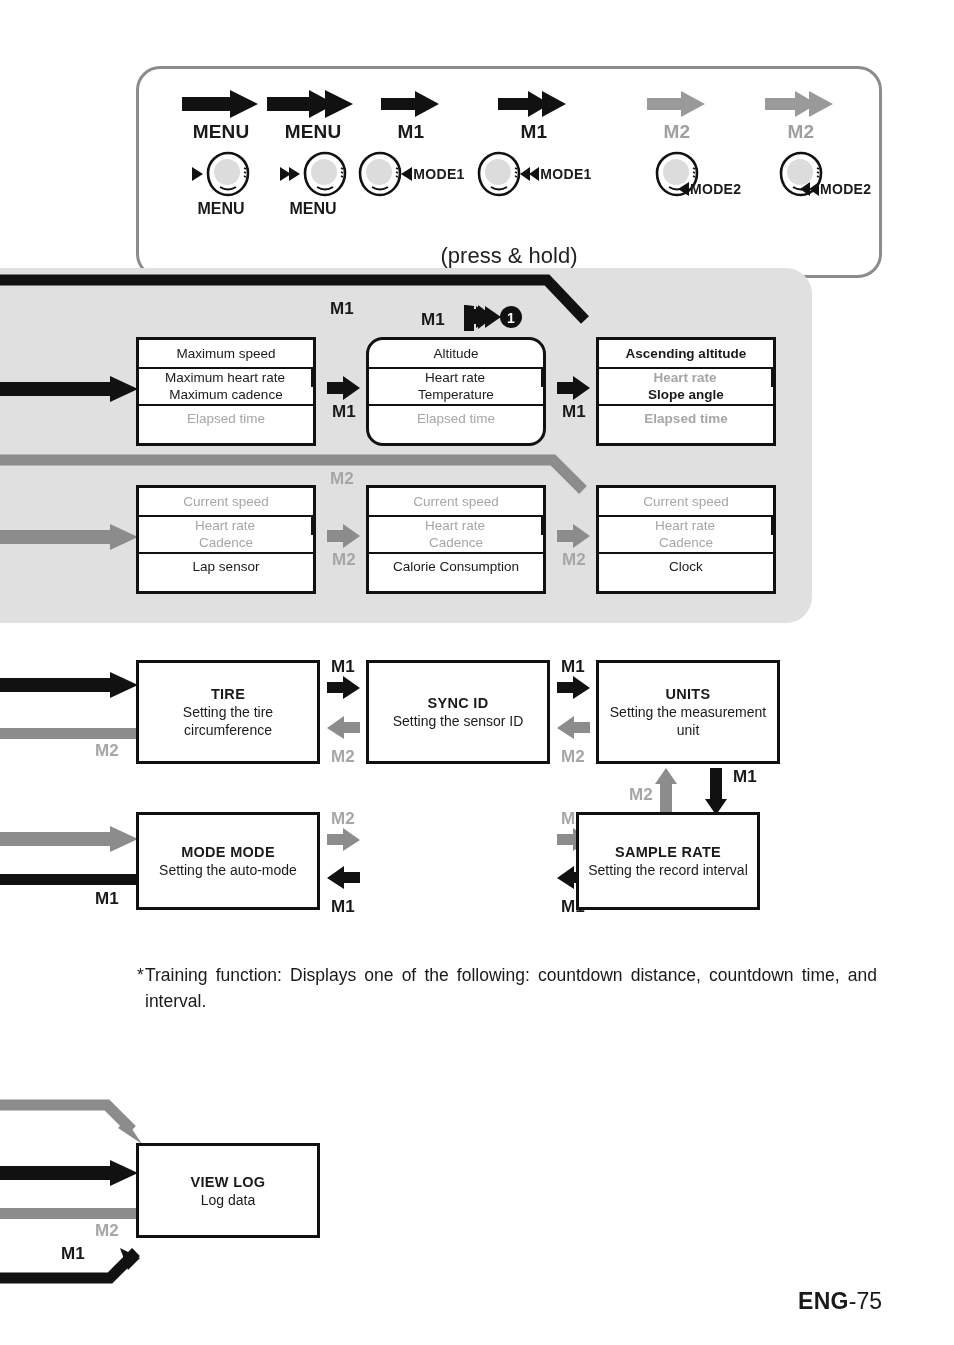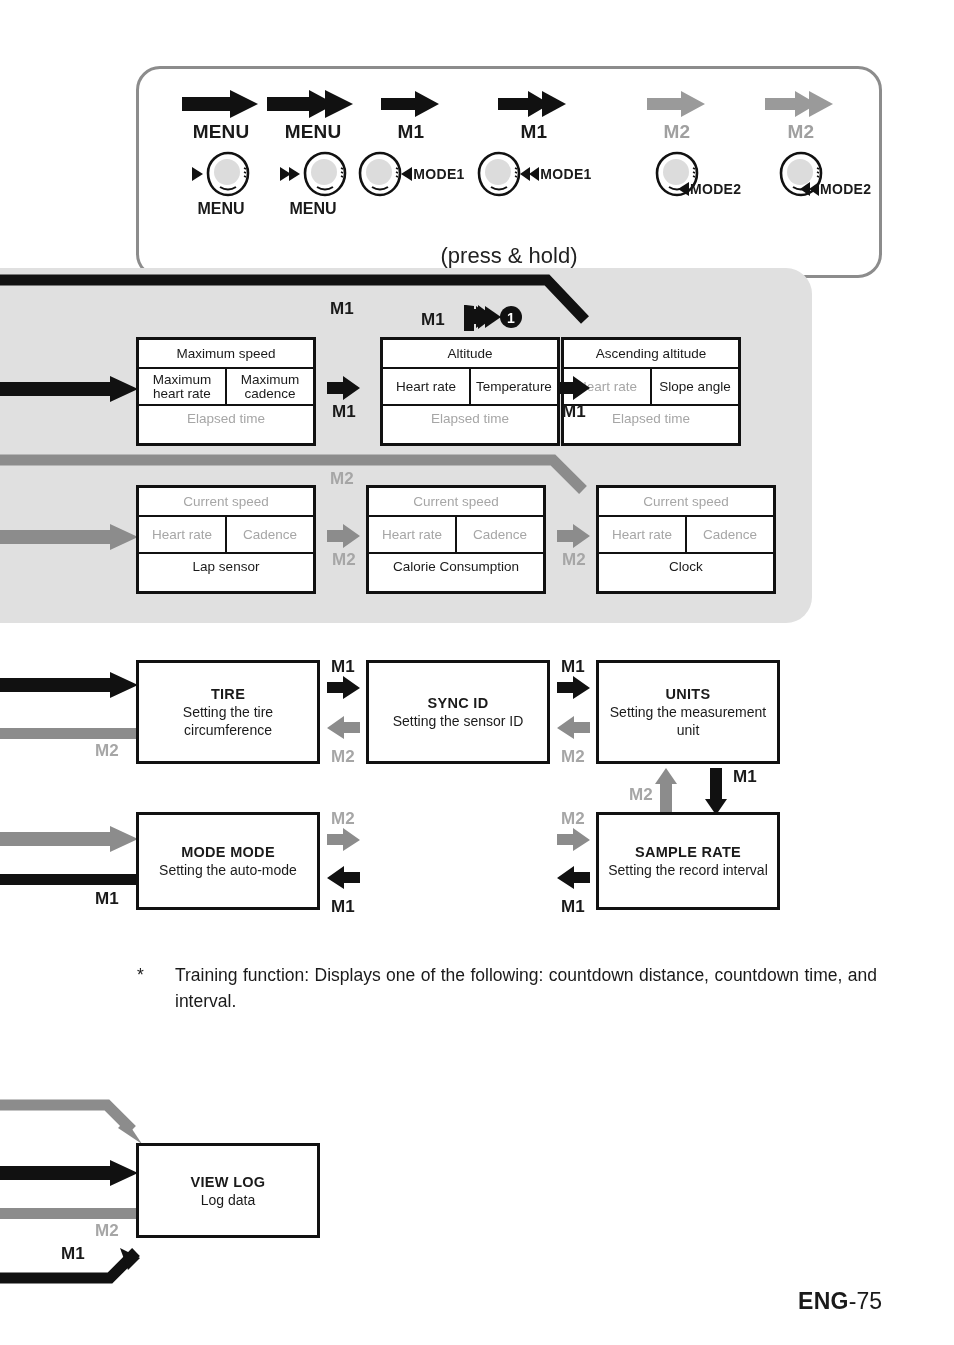--- a/index.html
+++ b/index.html
@@ -19,40 +19,40 @@
   .modetag{font-weight:bold;font-size:14px;letter-spacing:.3px;white-space:nowrap;}
 
   
   .stage{position:absolute;left:0;top:268px;width:812px;height:355px;background:#e0e0e0;
          border-top-right-radius:26px;border-bottom-right-radius:26px;}
 
   
   .dbox{position:absolute;background:#fff;border:3px solid #111;box-sizing:border-box;width:180px;height:109px;}
   .dbox .r{box-sizing:border-box;display:flex;}
   .dbox .r1{height:29px;align-items:center;justify-content:center;border-bottom:2px solid #111;}
-  .dbox .r2{height:37px;border-bottom:2px solid #111;}
+  .dbox .r2{height:37px;border-bottom:2px solid #111;flex-direction:column;}
   .dbox .r3{height:25px;align-items:center;justify-content:center;}
   .dbox .c{flex:1;display:flex;align-items:center;justify-content:center;text-align:center;line-height:14px;padding:0 2px;}
   .dbox .c.sep{border-right:2px solid #111;}
   .cell{font-size:13.5px;}
   .dim{color:#a6a6a6;}
 
   
   .sbox{position:absolute;background:#fff;border:3px solid #111;box-sizing:border-box;
         display:flex;flex-direction:column;align-items:center;justify-content:center;text-align:center;}
   .sbox .t{font-weight:bold;font-size:14.5px;letter-spacing:.3px;line-height:18px;}
   .sbox .d{font-size:14px;line-height:18px;}
 
   
   .flab{position:absolute;font-weight:bold;font-size:17px;line-height:17px;}
   .flab.g{color:#a6a6a6;}
 
   .note{position:absolute;left:137px;top:962px;width:740px;font-size:17.5px;line-height:26px;}
   .note .star{position:absolute;left:0;top:0;}
-  .note .txt{display:block;margin-left:38px;text-align:justify;}
+  .note .txt{display:block;margin-left:8px;text-align:justify;}
 
   .folio{position:absolute;right:72px;top:1288px;font-size:23px;}
   .folio b{font-weight:bold;letter-spacing:.3px;}
 
   svg{display:block;overflow:visible;}
 </style>
 </head>
 <body>
 
 <div class="pg">
@@ -254,38 +254,38 @@
         </div>
         <div class="c">
           <span class="cell">Maximum cadence</span>
         </div>
       </div>
     <div class="r r3">
         <span class="cell dim">Elapsed time</span>
       </div>
   </div>
 
-  <div class="dbox" style="left:380px;top:337px;">
+  <div class="dbox" style="left:366px;top:337px;border-radius:17px;">
     <div class="r r1">
         <span class="cell">Altitude</span>
       </div>
     <div class="r r2">
         <div class="c sep">
           <span class="cell">Heart rate</span>
         </div>
         <div class="c">
           <span class="cell">Temperature</span>
         </div>
       </div>
     <div class="r r3">
         <span class="cell dim">Elapsed time</span>
       </div>
   </div>
 
-  <div class="dbox" style="left:561px;top:337px;">
+  <div class="dbox" style="left:596px;top:337px;font-weight:bold;">
     <div class="r r1">
         <span class="cell">Ascending altitude</span>
       </div>
     <div class="r r2">
         <div class="c sep">
           <span class="cell dim">Heart rate</span>
         </div>
         <div class="c">
           <span class="cell">Slope angle</span>
         </div>
@@ -457,21 +457,21 @@
 
   <svg style="position:absolute;left:557px;top:828px;" width="34" height="24">
     <path d="M0 6 H16 V0 L33 12 L16 23 V17 H0 Z" fill="#8c8c8c"></path>
   </svg>
   <svg style="position:absolute;left:557px;top:866px;" width="34" height="24">
     <path d="M33 6 H17 V0 L0 12 L17 23 V17 H33 Z" fill="#111"></path>
   </svg>
   <span class="flab g" style="left:561px;top:810px;">M2</span>
   <span class="flab" style="left:561px;top:898px;">M1</span>
 
-  <div class="sbox" style="left:596px;top:812px;width:184px;height:98px;">
+  <div class="sbox" style="left:576px;top:812px;width:184px;height:98px;">
     <div class="t">SAMPLE RATE</div>
     <div class="d">Setting the record interval</div>
   </div>
 
   <div class="note">
     <span class="star">*</span>
     <span class="txt">Training function: Displays one of the following: countdown distance, countdown time, and interval.</span>
   </div>
 
   <svg style="position:absolute;left:0;top:1100px;" width="145" height="50">

